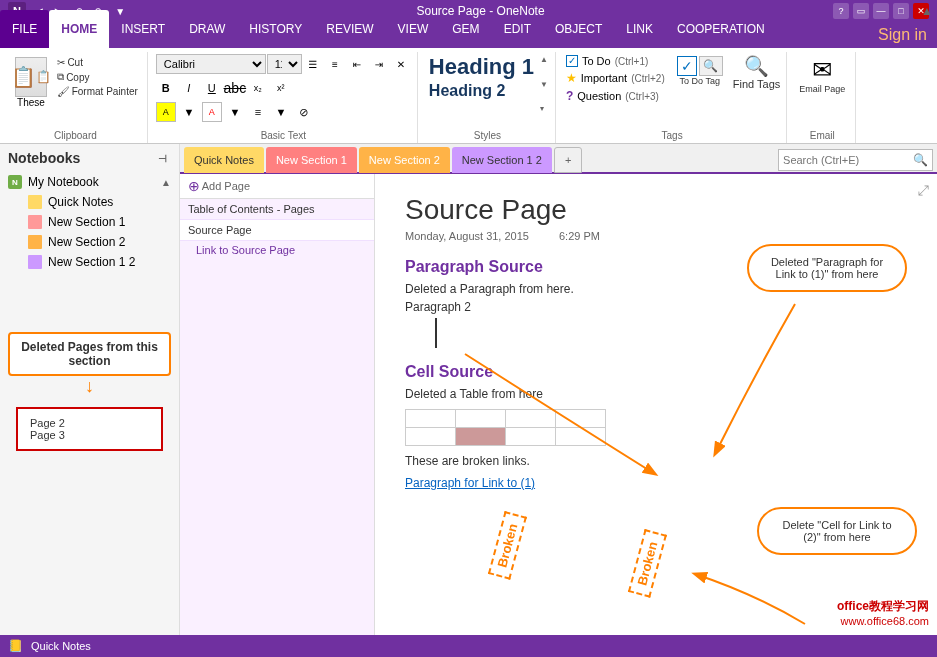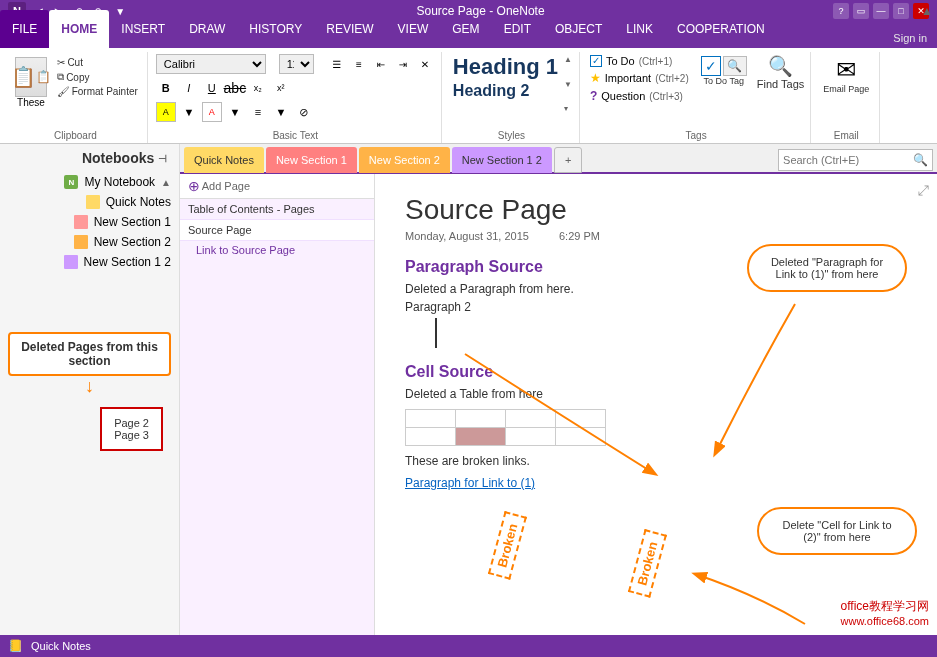--- a/index.html
+++ b/index.html
@@ -66,21 +66,21 @@
     .clipboard-group { min-width: 80px; }
     .paste-btn { display: flex; flex-direction: column; align-items: center; padding: 2px 4px; cursor: pointer; border: 1px solid transparent; }
     .paste-icon { width: 32px; height: 40px; background: linear-gradient(180deg, #eee 0%, #ddd 100%); border: 1px solid #bbb; position: relative; display: flex; align-items: center; justify-content: center; }
     .paste-icon::before { content: "📋"; font-size: 20px; }
     .small-btns { display: flex; flex-direction: column; gap: 1px; padding-top: 2px; }
     .small-btn { font-size: 10px; color: #333; cursor: pointer; padding: 1px 3px; display: flex; align-items: center; gap: 2px; }
     .small-btn .icon { font-size: 10px; }
 
     
     .basic-text-group { min-width: 230px; }
-    .font-row { display: flex; align-items: center; gap: 13px; margin-bottom: 2px; }
+    .font-row { display: flex; align-items: center; gap: 1px; margin-bottom: 2px; }
     .font-select { border: 1px solid #bbb; padding: 1px 3px; font-size: 11px; height: 20px; width: 110px; }
     .size-select { border: 1px solid #bbb; padding: 1px 3px; font-size: 11px; height: 20px; width: 35px; }
     .format-btns { display: flex; gap: 2px; }
     .fmt-btn { width: 20px; height: 20px; border: 1px solid transparent; display: flex; align-items: center; justify-content: center; cursor: pointer; font-size: 11px; }
     .format-row2 { display: flex; align-items: center; gap: 3px; margin-bottom: 2px; }
     .format-row3 { display: flex; align-items: center; gap: 3px; }
     .color-btn { width: 20px; height: 20px; border: 1px solid #bbb; display: flex; align-items: center; justify-content: center; cursor: pointer; font-size: 9px; }
 
     
     .styles-group { min-width: 130px; }
@@ -102,21 +102,20 @@
     .email-icon { font-size: 24px; }
     .email-label { font-size: 9px; color: #333; }
 
     
     .notebook-panel {
       width: 180px;
       background: #f5f5f5;
       border-right: 1px solid #ddd;
       display: flex;
       flex-direction: column;
-      align-items: flex-end;
     }
     .notebook-title { padding: 6px 8px; font-size: 14px; font-weight: bold; color: #333; display: flex; align-items: center; justify-content: space-between; }
     .notebook-item { display: flex; align-items: center; gap: 6px; padding: 3px 8px; cursor: pointer; font-size: 12px; }
     .nb-icon { width: 14px; height: 14px; display: flex; align-items: center; justify-content: center; }
     .nb-my { background: #70AD47; border-radius: 2px; color: white; font-size: 8px; font-weight: bold; }
     .nb-qn { background: #FFD966; width: 14px; height: 14px; border-radius: 1px; }
     .nb-ns1 { background: #FF9999; width: 14px; height: 14px; border-radius: 1px; }
     .nb-ns2 { background: #FFB347; width: 14px; height: 14px; border-radius: 1px; }
     .nb-ns12 { background: #CC99FF; width: 14px; height: 14px; border-radius: 1px; }
     .nb-indent { margin-left: 20px; }
@@ -178,21 +177,21 @@
     .status-label { font-size: 11px; }
 
     
     .watermark {
       position: absolute;
       bottom: 8px;
       right: 8px;
       text-align: right;
       z-index: 50;
     }
-    .watermark-site { color: #cc0000; font-size: 12px; font-weight: normal; }
+    .watermark-site { color: #cc0000; font-size: 12px; font-weight: bold; }
     .watermark-url { color: #cc0000; font-size: 11px; }
     .list-btn { width: 20px; height: 20px; display: flex; align-items: center; justify-content: center; cursor: pointer; border: 1px solid transparent; font-size: 10px; }
     .styles-scroll { display: flex; flex-direction: column; }
     .style-scroll-btn { font-size: 8px; color: #666; cursor: pointer; padding: 1px; }
 
     
     .onenote-app { display: flex; flex-direction: column; height: 657px; width: 937px; overflow: hidden; }
     .main-area { display: flex; flex: 1; overflow: hidden; }
     .right-section { display: flex; flex-direction: column; flex: 1; overflow: hidden; }
 
@@ -238,21 +237,21 @@
     <div class="ribbon-tab">INSERT</div>
     <div class="ribbon-tab">DRAW</div>
     <div class="ribbon-tab">HISTORY</div>
     <div class="ribbon-tab">REVIEW</div>
     <div class="ribbon-tab">VIEW</div>
     <div class="ribbon-tab">GEM</div>
     <div class="ribbon-tab">EDIT</div>
     <div class="ribbon-tab">OBJECT</div>
     <div class="ribbon-tab">LINK</div>
     <div class="ribbon-tab">COOPERATION</div>
-    <div style="margin-left:auto;padding:4px 10px;color:#e5e5e5;font-size:11px;cursor:pointer;margin-top:47px;">Sign in</div>
+    <div style="margin-left:auto;padding:4px 10px;color:#fdba74;font-size:16px;cursor:pointer;margin-top:47px;">Sign in</div>
   </div>
 
   <div class="ribbon">
 
     <div class="ribbon-group clipboard-group">
       <div class="ribbon-group-content">
         <div class="paste-btn">
           <div class="paste-icon">📋</div>
           <span style="font-size:10px;">These</span>
         </div>

